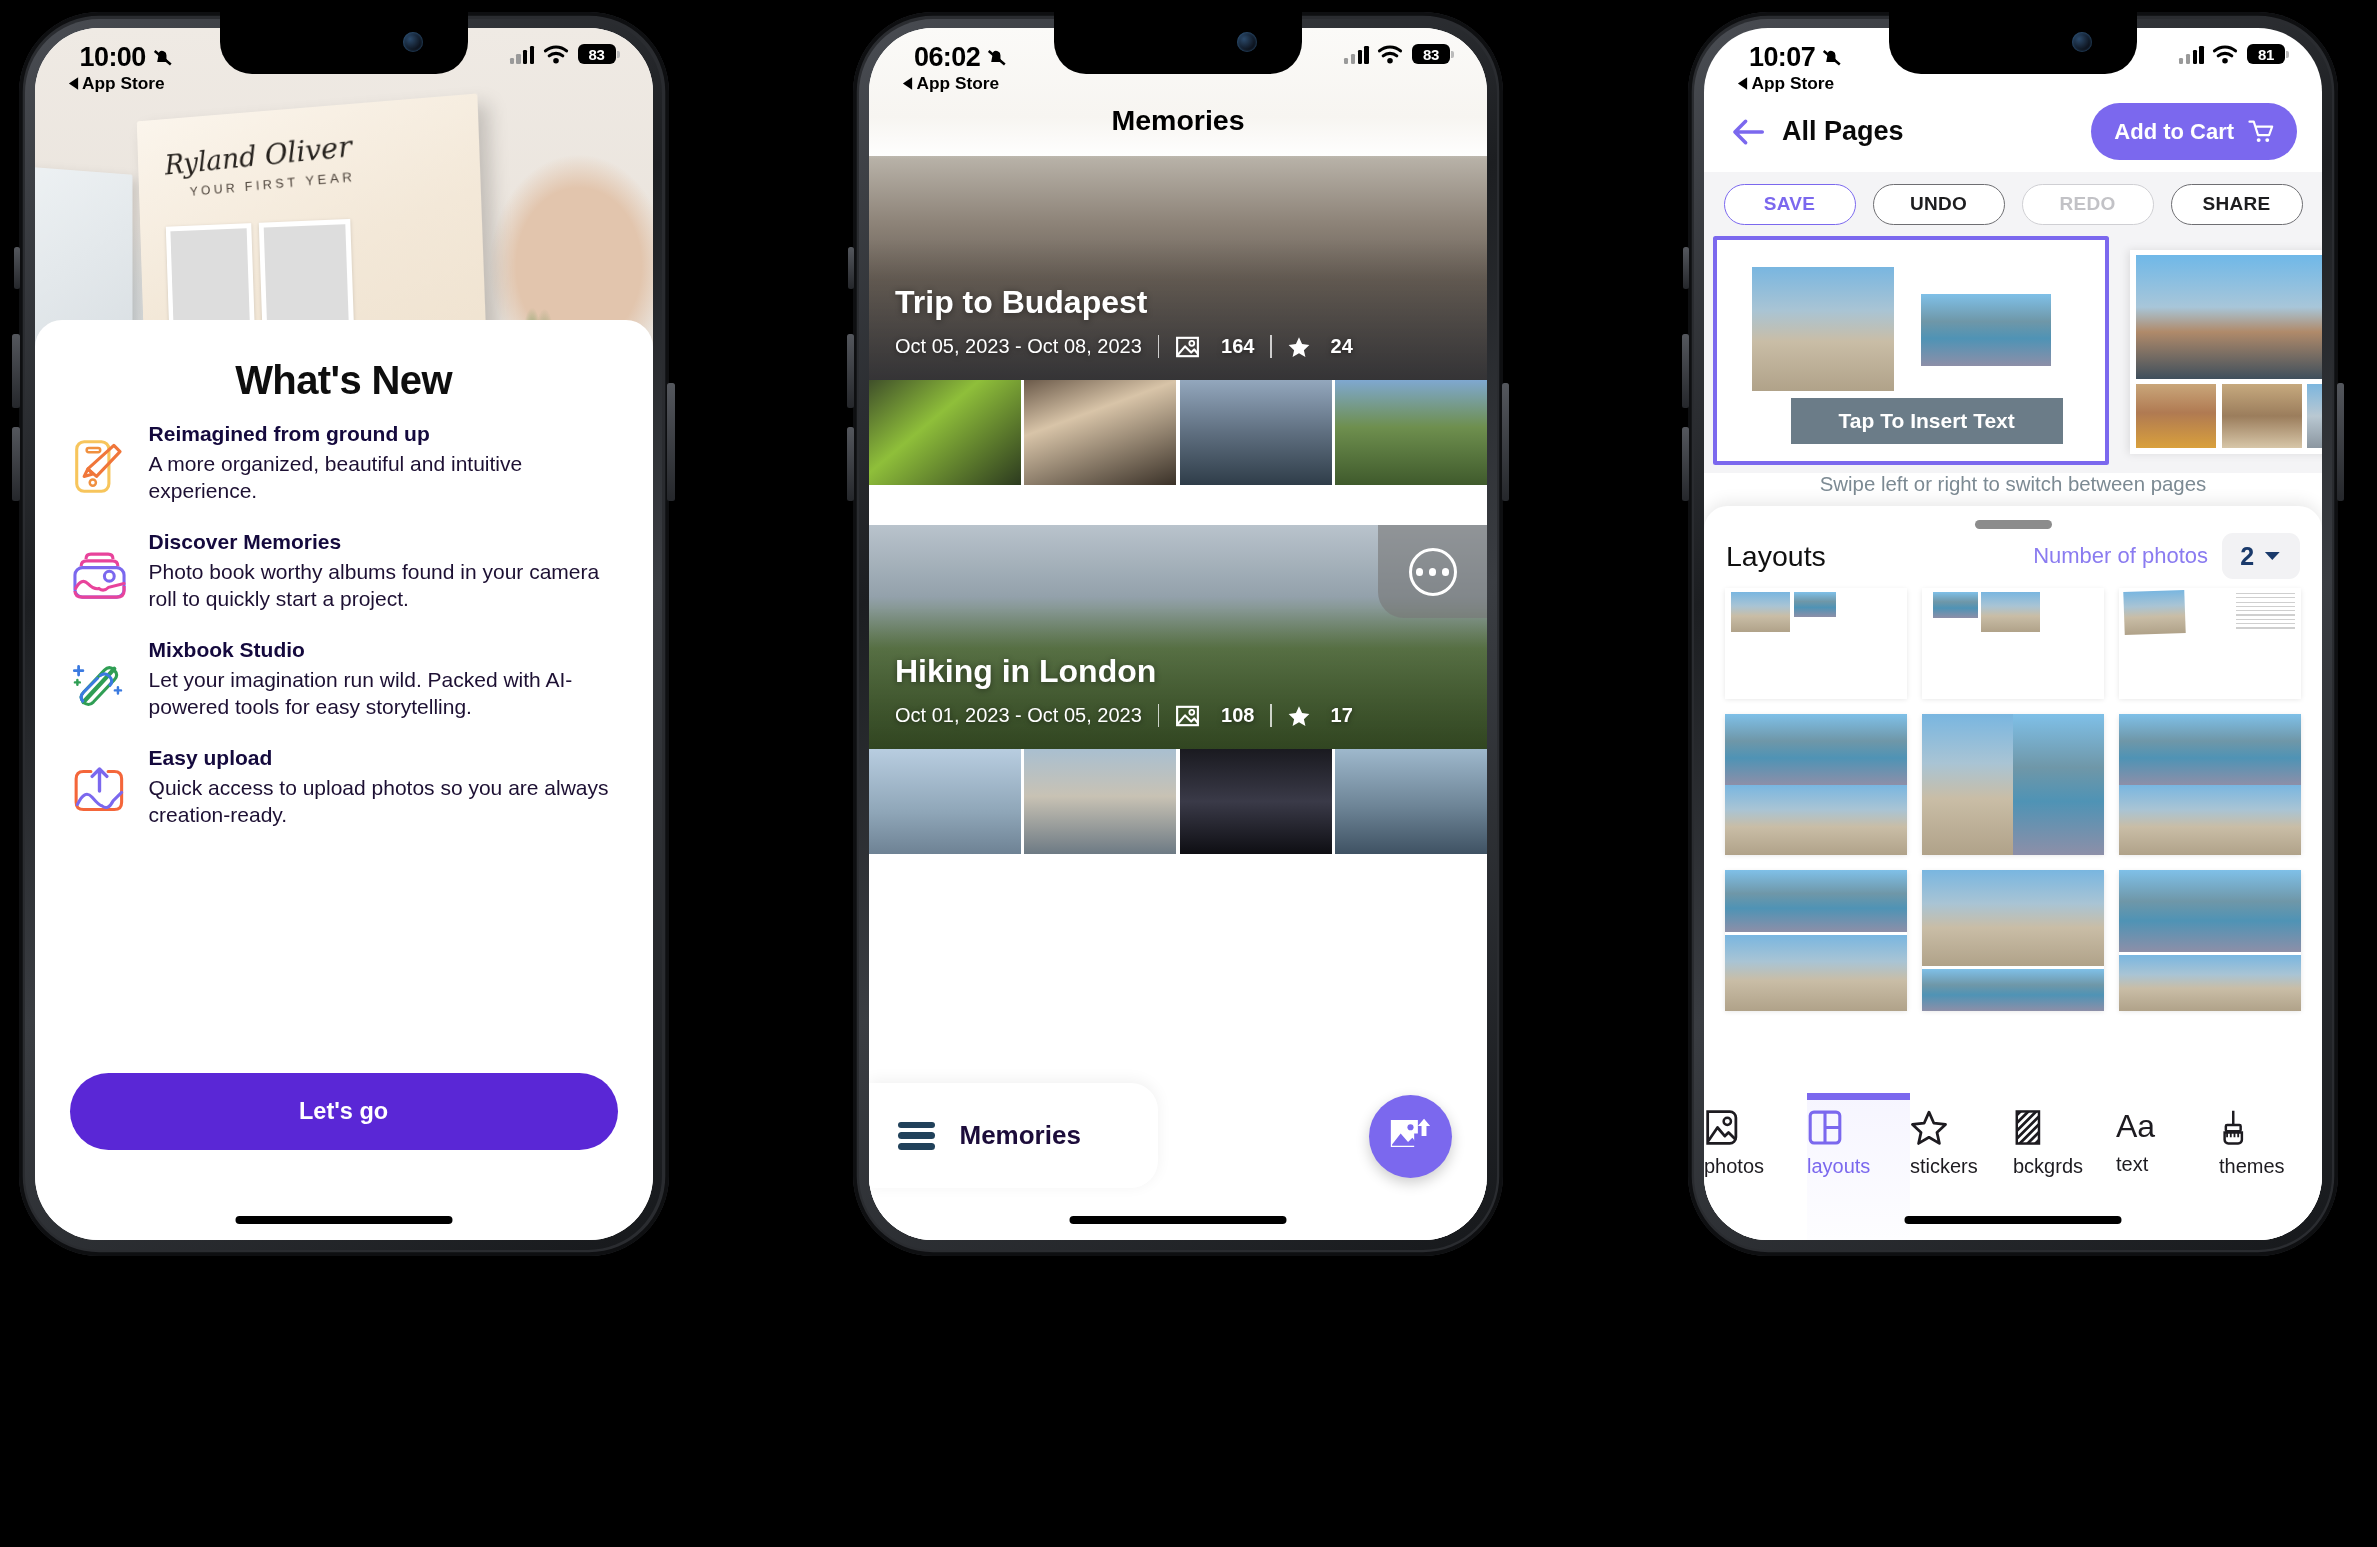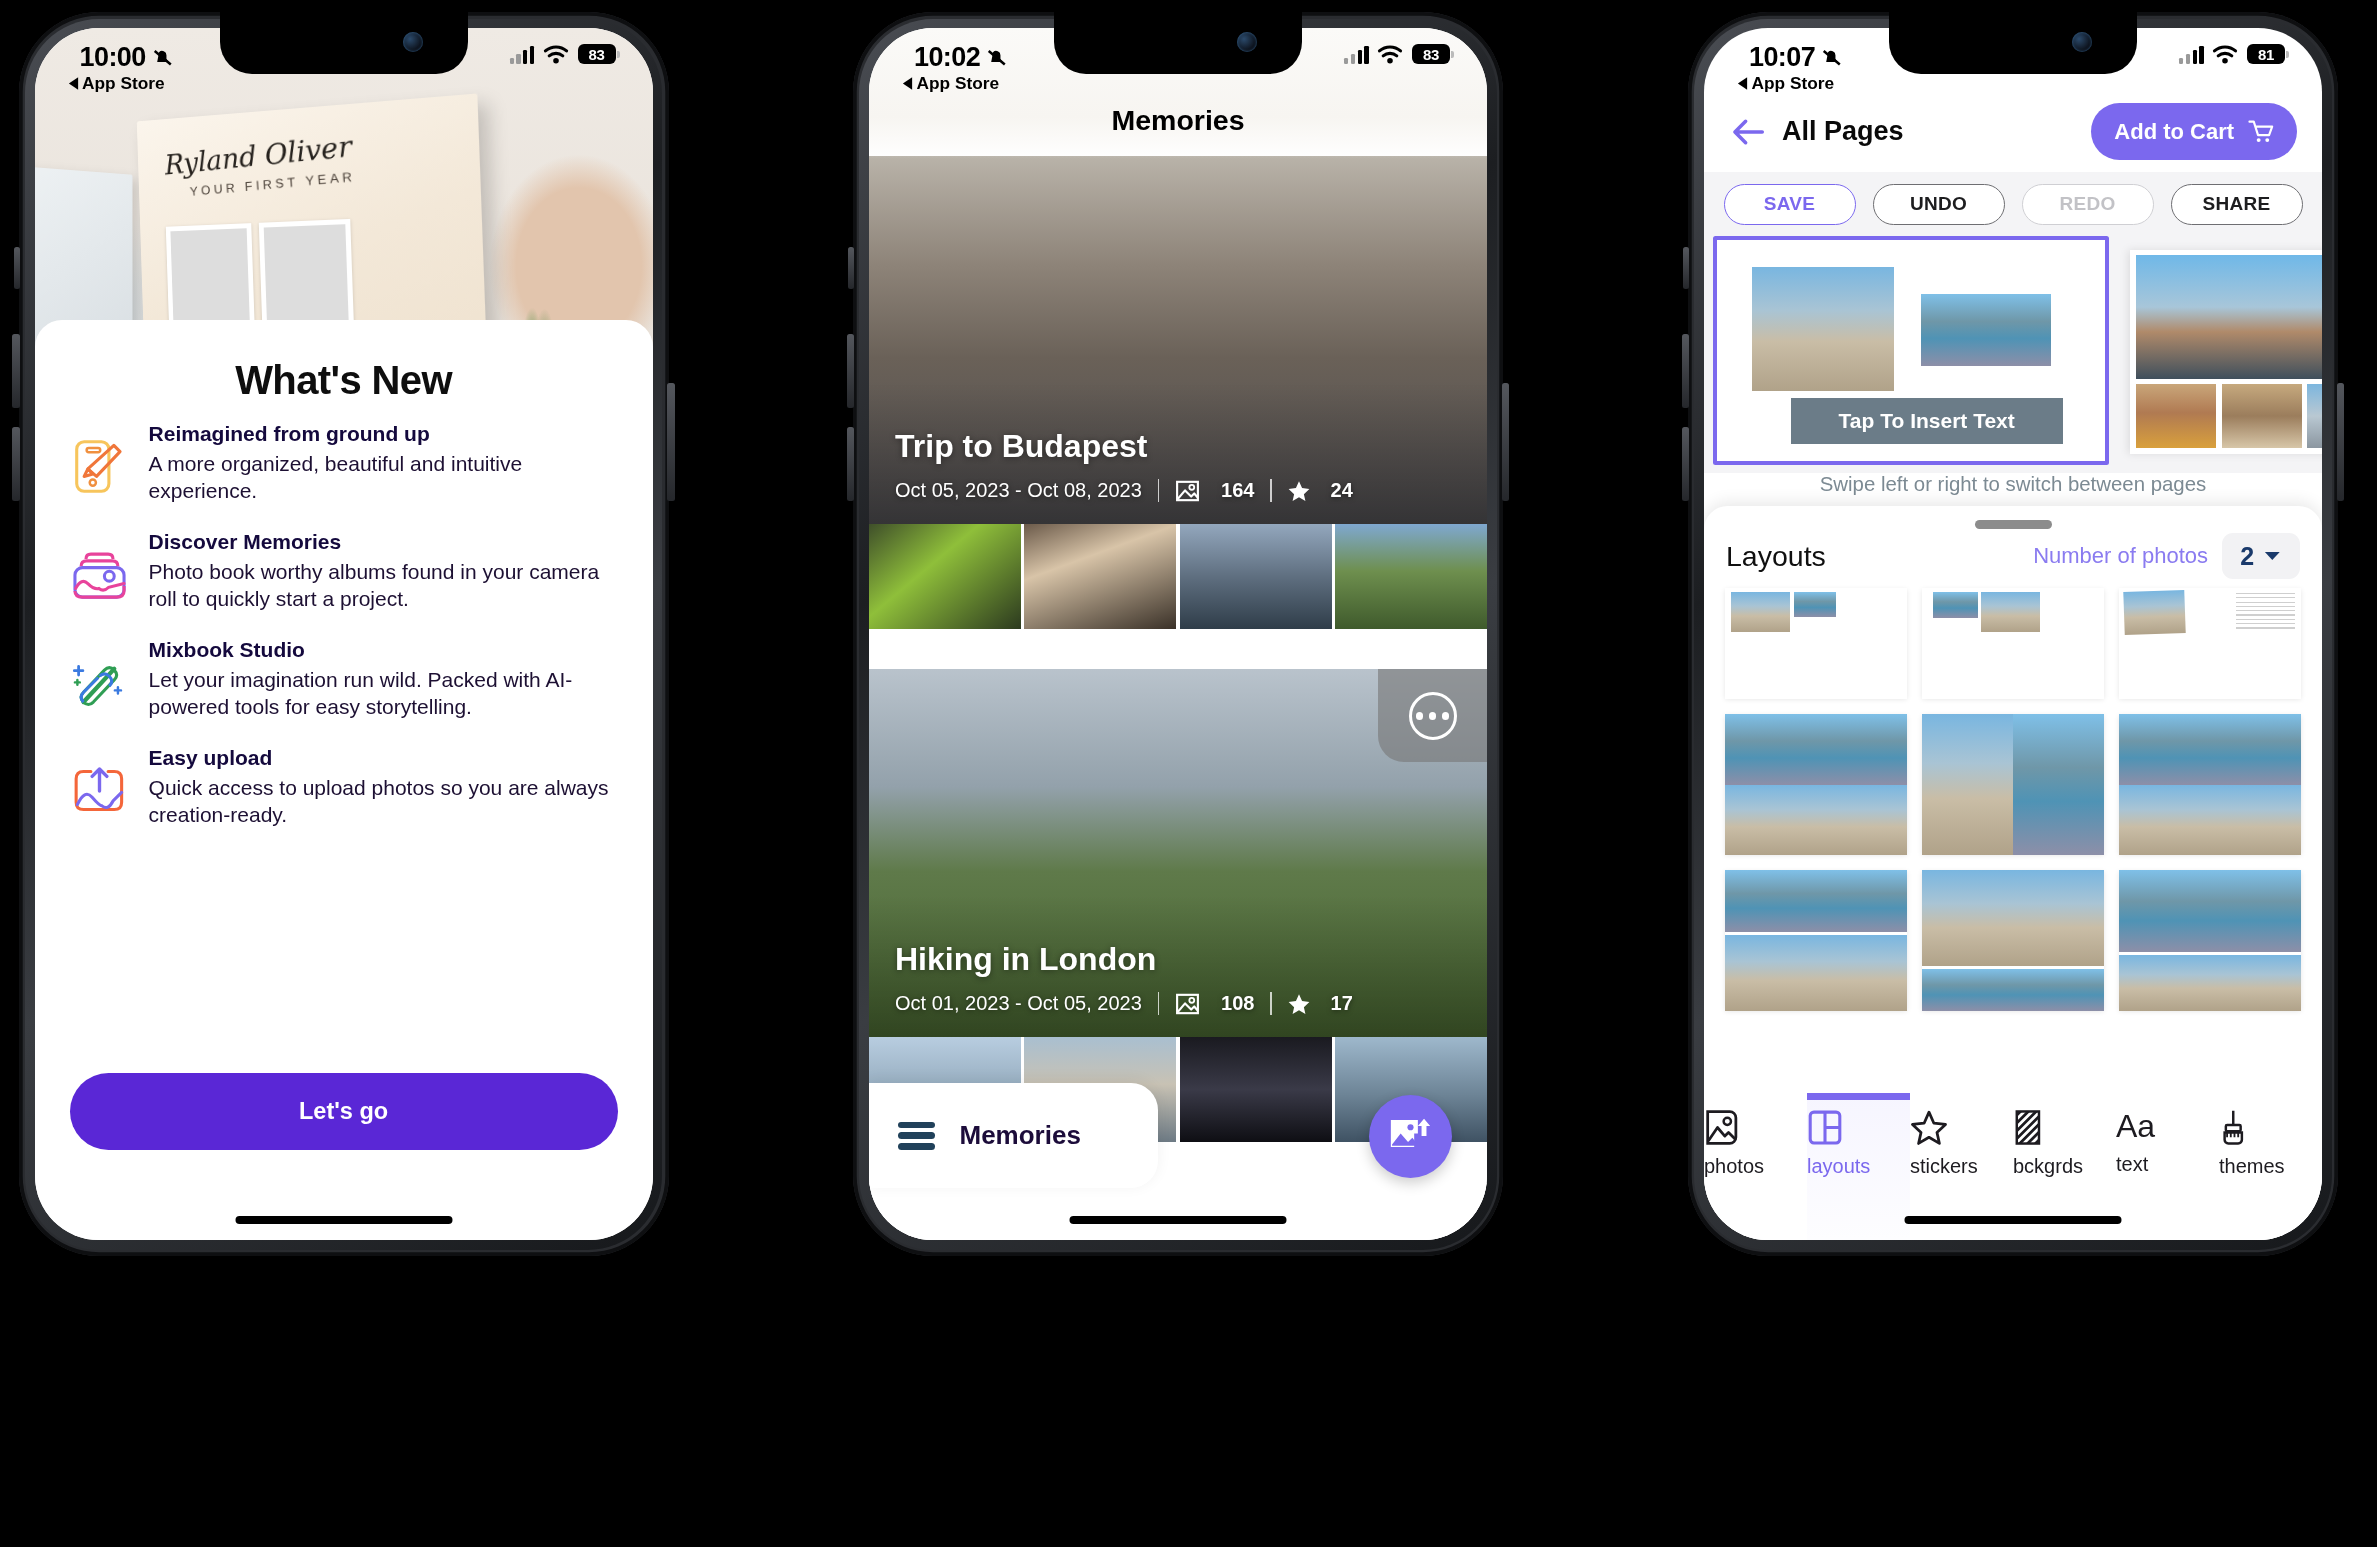--- a/index.html
+++ b/index.html
@@ -155,21 +155,21 @@
   .p2-head {
     position:absolute; top:0; left:0; right:0; height: 131px; z-index: 30;
     background: linear-gradient(180deg,#fbfaf8 0%, #f7f5f1 68%, rgba(247,245,241,0.0) 100%);
   }
   .p2-title {
     position:absolute; top: 76px; left:0; right:0; text-align:center;
     font-size: 28.5px; font-weight: 800; color:#000;
   }
   .p2-scroll { position:absolute; top: 128px; left:0; right:0; bottom:0; overflow:hidden; background:#fff;}
   .mem-card { margin-bottom: 40px; }
-  .mem-hero { position:relative; height: 368px; overflow:hidden; }
+  .mem-hero { position:relative; height: 224px; overflow:hidden; }
   .mem-hero .ovl {
     position:absolute; left: 0; right:0; bottom: 0; height: 142px;
     background: linear-gradient(180deg, rgba(0,0,0,0) 0%, rgba(0,0,0,0.30) 100%);
   }
   .mem-name {
     position:absolute; left: 26px; bottom: 59px;
     font-size: 32px; font-weight: 700; color:#fff; text-shadow: 0 1.2px 6.2px rgba(0,0,0,.45);
   }
   .mem-meta {
     position:absolute; left: 26px; bottom: 22px; right: 19px;
@@ -538,21 +538,21 @@
           <path d="M60 6 L70 18 H64 V34 H56 V18 H50 Z" fill="#fff"></path>
         </svg>
       </div>
 
       <div class="p2-head">
         <div class="p2-title">Memories</div>
       </div>
 
       <div class="statusbar">
         <div class="sb-time">
-          <span>10:02</span>
+          <span>06:02</span>
           <svg width="23.5" height="23.5" viewBox="0 0 38 38">
             <path d="M10 26 h18 l-3-5 v-6 a7 7 0 0 0 -12-5" fill="#000"></path>
             <path d="M6 8 L32 30" stroke="#000" stroke-width="4"></path>
           </svg>
         </div>
         <div class="sb-backlink">
           <svg width="12.4" height="15" viewBox="0 0 20 24">
               <path d="M18 2 L3 12 L18 22 Z" fill="#000"></path>
             </svg>
           <span>App Store</span>

